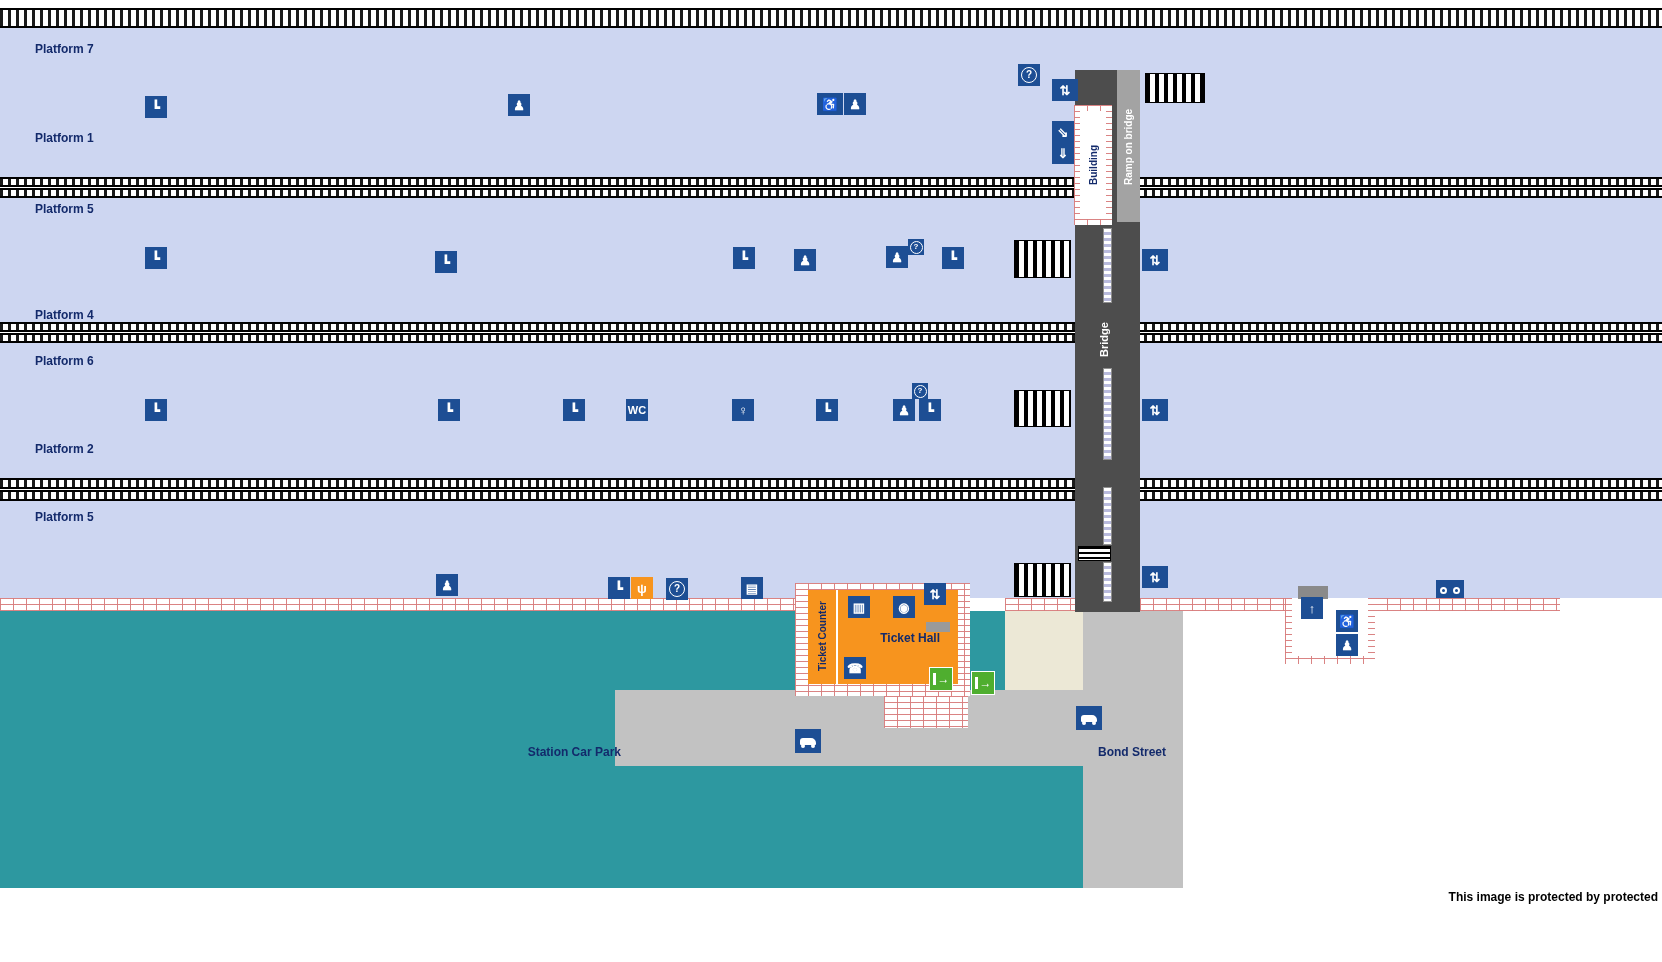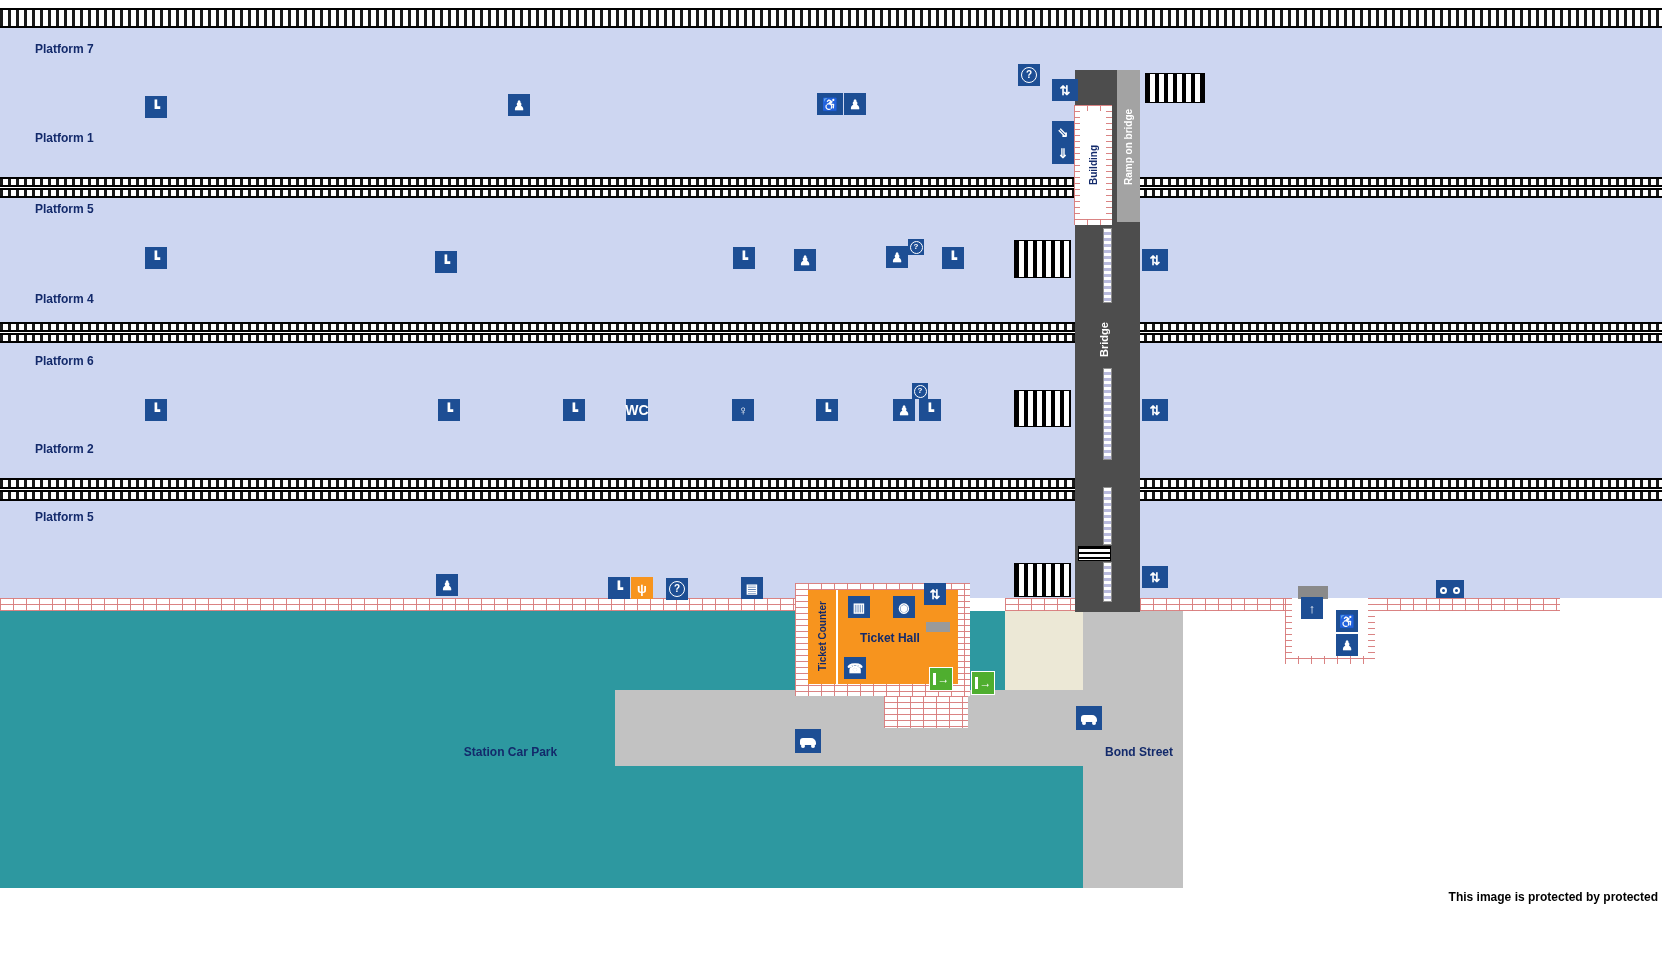--- a/index.html
+++ b/index.html
@@ -25,21 +25,21 @@
   .lbl{position:absolute;color:#132a6b;font-size:12px;font-weight:bold;white-space:nowrap;}
   .ic{position:absolute;width:22px;height:22px;background:#1d4e94;color:#fff;
       display:flex;align-items:center;justify-content:center;font-size:13px;font-weight:bold;line-height:1;}
   .ic.w26{width:26px;}
   .ic.small{width:16px;height:16px;}
   .ic.orange{background:#f7941e;}
   .ic.green{background:#4fae2f;border:1px solid #fff;}
   .ic .circ{border:1.5px solid #fff;border-radius:50%;width:14px;height:14px;
       display:flex;align-items:center;justify-content:center;font-size:10px;}
   .ic.small .circ{width:11px;height:11px;font-size:8px;border-width:1px;}
-  .f9{font-size:14px;}
+  .f9{font-size:11px;}
   .exitg{border-left:3px solid #fff;padding-left:2px;font-size:12px;font-weight:bold;}
   .carg{position:relative;width:16px;height:7px;background:#fff;border-radius:3px 5px 1px 1px;display:block;}
   .carg::before,.carg::after{content:"";position:absolute;bottom:-3px;width:4px;height:4px;border-radius:50%;background:#fff;}
   .carg::before{left:1px}.carg::after{right:1px}
   .bikeg{position:relative;width:20px;height:10px;display:block;}
   .bikeg::before,.bikeg::after{content:"";position:absolute;bottom:0;width:7px;height:7px;
       border:2px solid #fff;border-radius:50%;box-sizing:border-box;}
   .bikeg::before{left:0}.bikeg::after{right:0}
   .copy{position:absolute;left:1330px;top:890px;width:328px;text-align:right;
         font-size:12px;font-weight:bold;color:#000;}
@@ -88,21 +88,21 @@
 
   <div class="stairs" style="left:1145px;top:73px;width:60px;height:30px"></div>
   <div class="stairs" style="left:1014px;top:240px;width:57px;height:38px"></div>
   <div class="stairs" style="left:1014px;top:390px;width:57px;height:37px"></div>
   <div class="stairs" style="left:1014px;top:563px;width:57px;height:34px"></div>
 
   <div class="brick" style="left:795px;top:583px;width:175px;height:113px"></div>
   <div class="flat" style="left:808px;top:590px;width:150px;height:94px;background:#f7941e"></div>
   <div class="flat" style="left:836px;top:590px;width:2px;height:94px;background:#fff"></div>
   <div class="vtext" style="left:808px;top:592px;width:28px;height:88px;color:#132a6b;font-size:10px">Ticket Counter</div>
-  <div class="lbl" style="left:840px;top:631px;width:100px;text-align:center">Ticket Hall</div>
+  <div class="lbl" style="left:840px;top:631px;width:100px;text-align:right">Ticket Hall</div>
 
   <div class="brick" style="left:1285px;top:598px;width:90px;height:66px"></div>
   <div class="flat" style="left:1292px;top:598px;width:76px;height:58px;background:#fff"></div>
   <div class="flat" style="left:1298px;top:586px;width:30px;height:13px;background:#8a8a8a"></div>
 
   <div class="ic" style="left:145px;top:96px">
       <span>┗</span>
     </div>
   <div class="ic" style="left:508px;top:94px">
       <span>♟</span>
@@ -236,23 +236,23 @@
   <div class="ic" style="left:1336px;top:610px">
       <span>♿</span>
     </div>
   <div class="ic" style="left:1336px;top:634px">
       <span>♟</span>
     </div>
 
   <div class="lbl" style="left:35px;top:42px">Platform 7</div>
   <div class="lbl" style="left:35px;top:131px">Platform 1</div>
   <div class="lbl" style="left:35px;top:202px">Platform 5</div>
-  <div class="lbl" style="left:35px;top:292px">Platform 4</div>
+  <div class="lbl" style="left:35px;top:308px">Platform 4</div>
   <div class="lbl" style="left:35px;top:354px">Platform 6</div>
   <div class="lbl" style="left:35px;top:442px">Platform 2</div>
   <div class="lbl" style="left:35px;top:510px">Platform 5</div>
 
-  <div class="lbl" style="left:423px;top:745px;width:175px;text-align:center">Station Car Park</div>
-  <div class="lbl" style="left:1098px;top:745px;width:75px;text-align:right">Bond Street</div>
+  <div class="lbl" style="left:446px;top:745px;width:175px;text-align:right">Station Car Park</div>
+  <div class="lbl" style="left:1098px;top:745px;width:75px;text-align:left">Bond Street</div>
 
   <div class="copy">This image is protected by protected</div>
 
 </div>
 
 </body></html>

